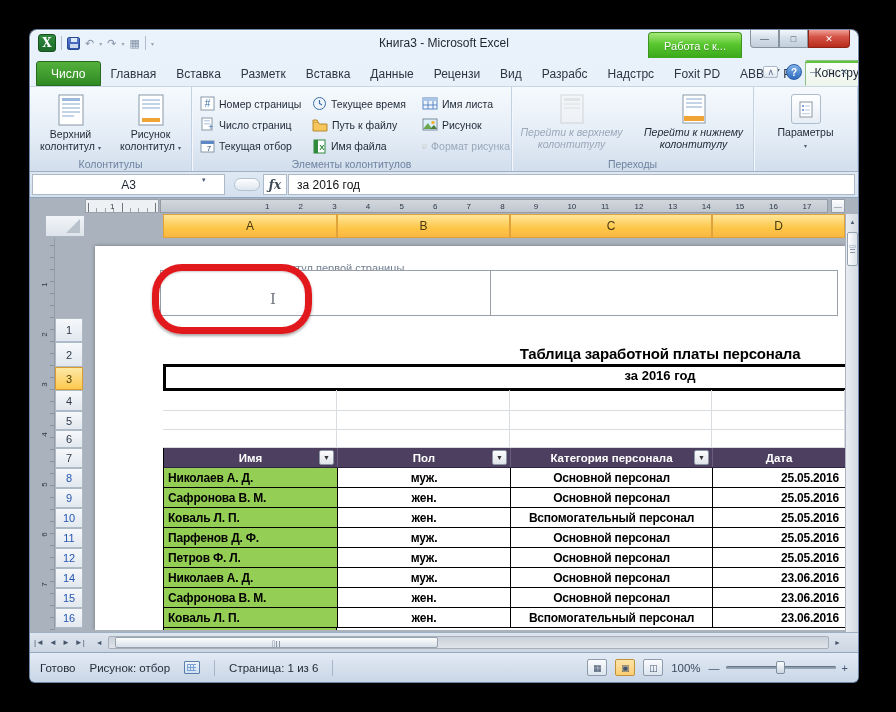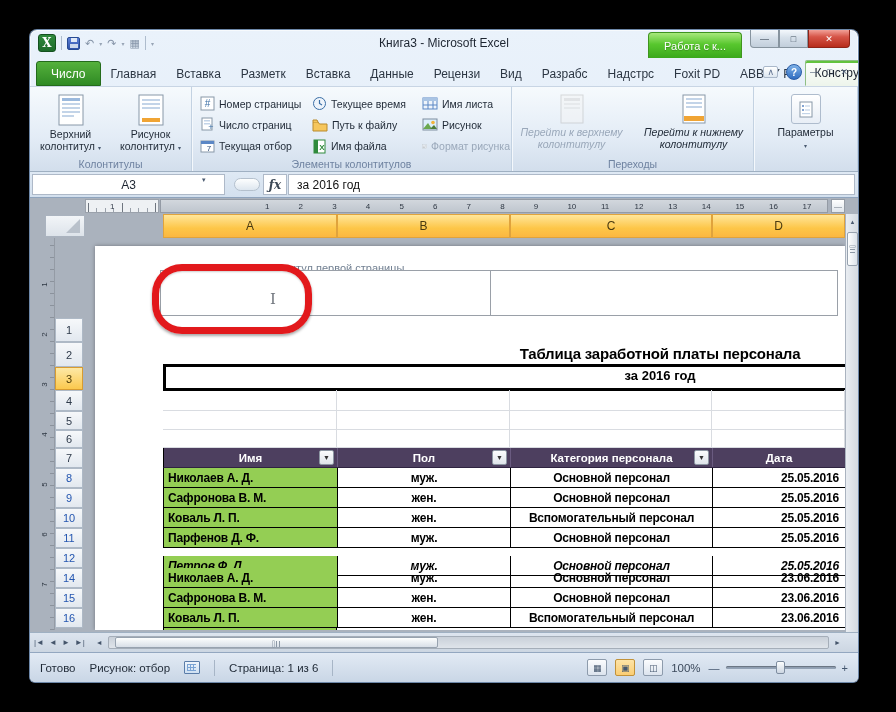--- a/index.html
+++ b/index.html
@@ -515,21 +515,21 @@
                 <div class="dcell center" style="width: 173px;">жен.</div>
                 <div class="dcell center" style="width: 202px;">Вспомогательный персонал</div>
                 <div class="dcell date" style="flex: 1 1 0%;">25.05.2016</div>
               </div>
               <div class="drow" style="top: 282px;">
                 <div class="dcell name" style="width: 174px;">Парфенов Д. Ф.</div>
                 <div class="dcell center" style="width: 173px;">муж.</div>
                 <div class="dcell center" style="width: 202px;">Основной персонал</div>
                 <div class="dcell date" style="flex: 1 1 0%;">25.05.2016</div>
               </div>
-              <div class="drow" style="top: 310px; font-style: italic;">
+              <div class="drow" style="top: 302px;">
                 <div class="dcell name" style="width: 174px;">Петров Ф. Л.</div>
                 <div class="dcell center" style="width: 173px;">муж.</div>
                 <div class="dcell center" style="width: 202px;">Основной персонал</div>
                 <div class="dcell date" style="flex: 1 1 0%;">25.05.2016</div>
               </div>
               <div class="drow" style="top: 322px;">
                 <div class="dcell name" style="width: 174px;">Николаев А. Д.</div>
                 <div class="dcell center" style="width: 173px;">муж.</div>
                 <div class="dcell center" style="width: 202px;">Основной персонал</div>
                 <div class="dcell date" style="flex: 1 1 0%;">23.06.2016</div>

